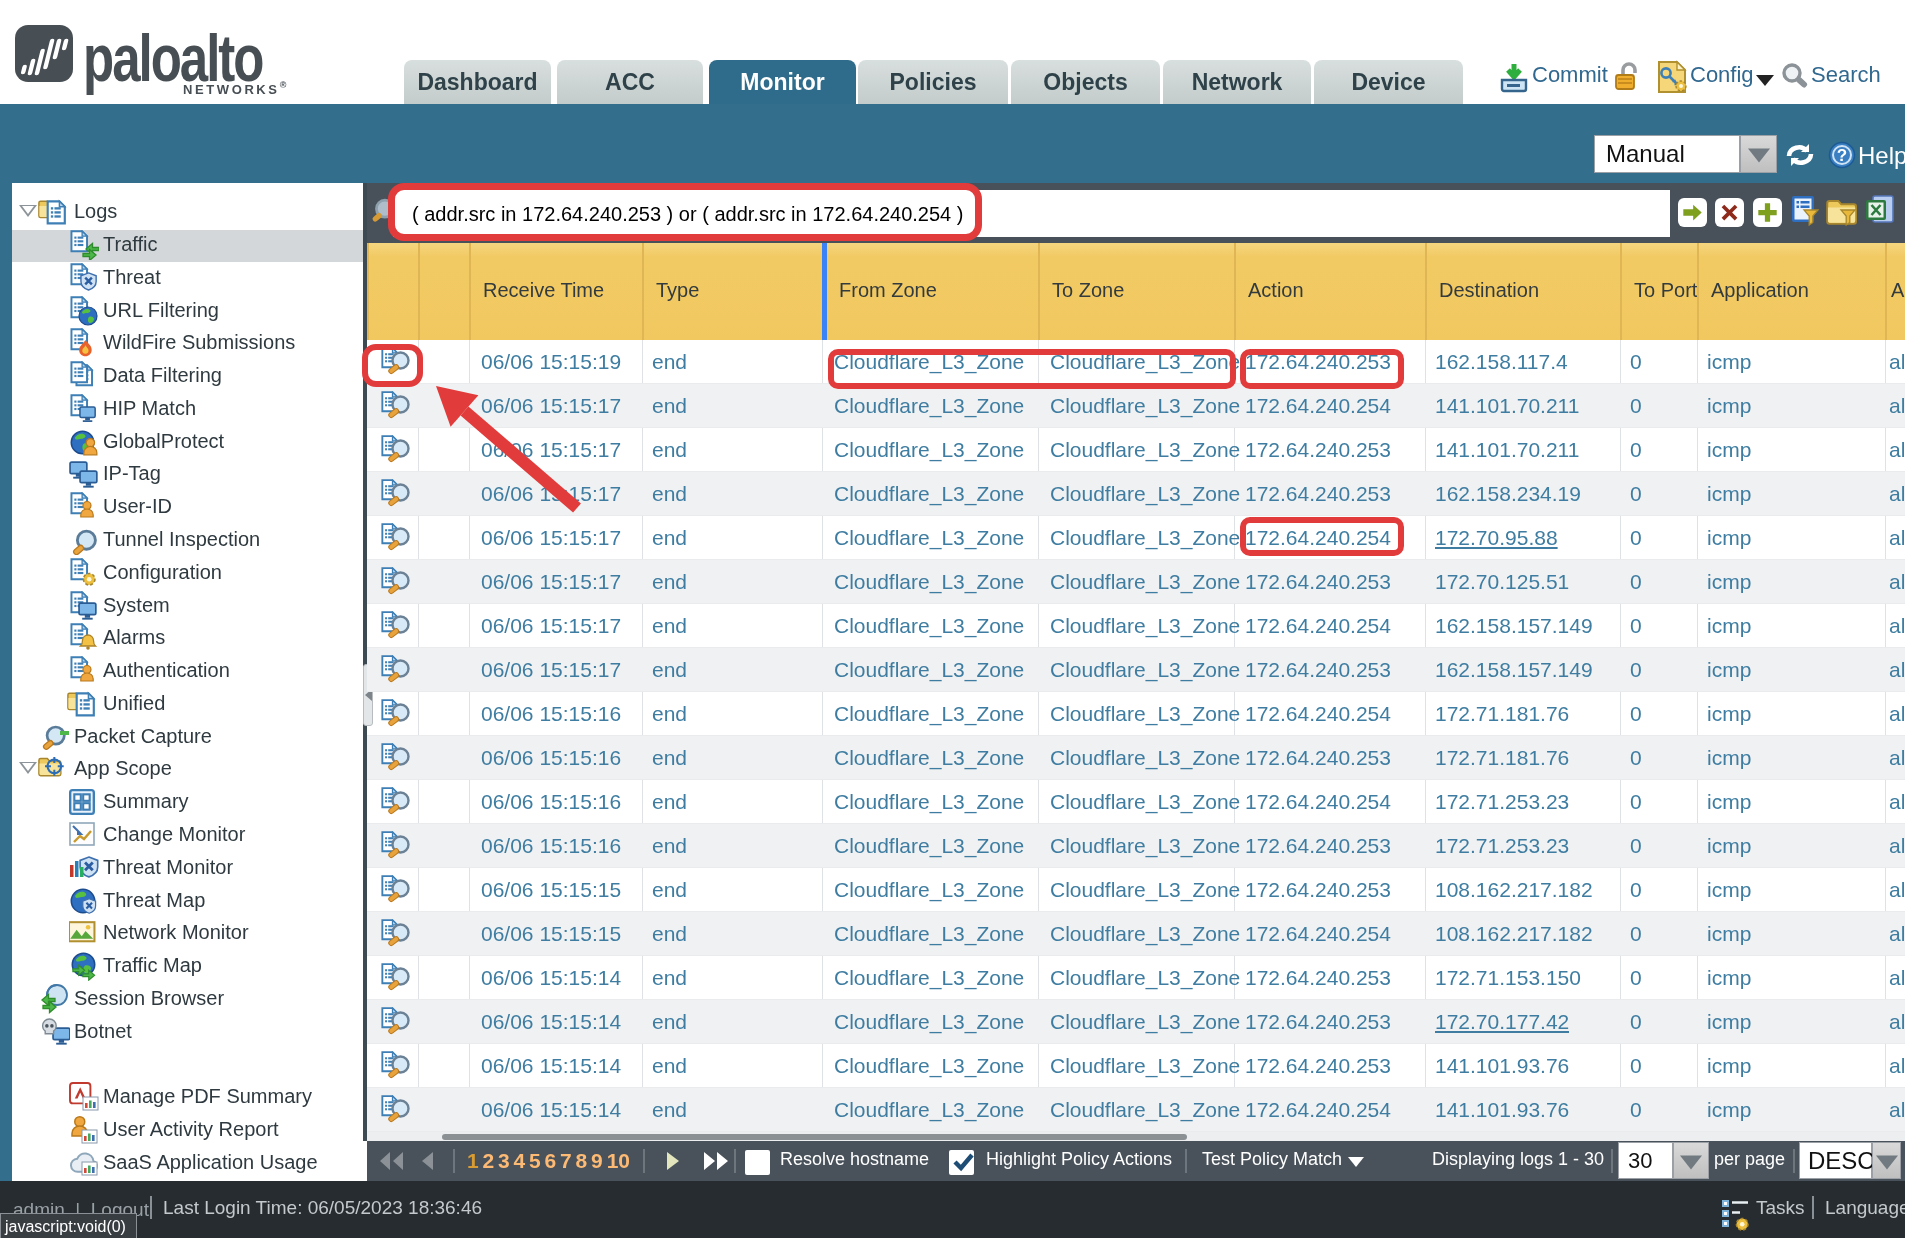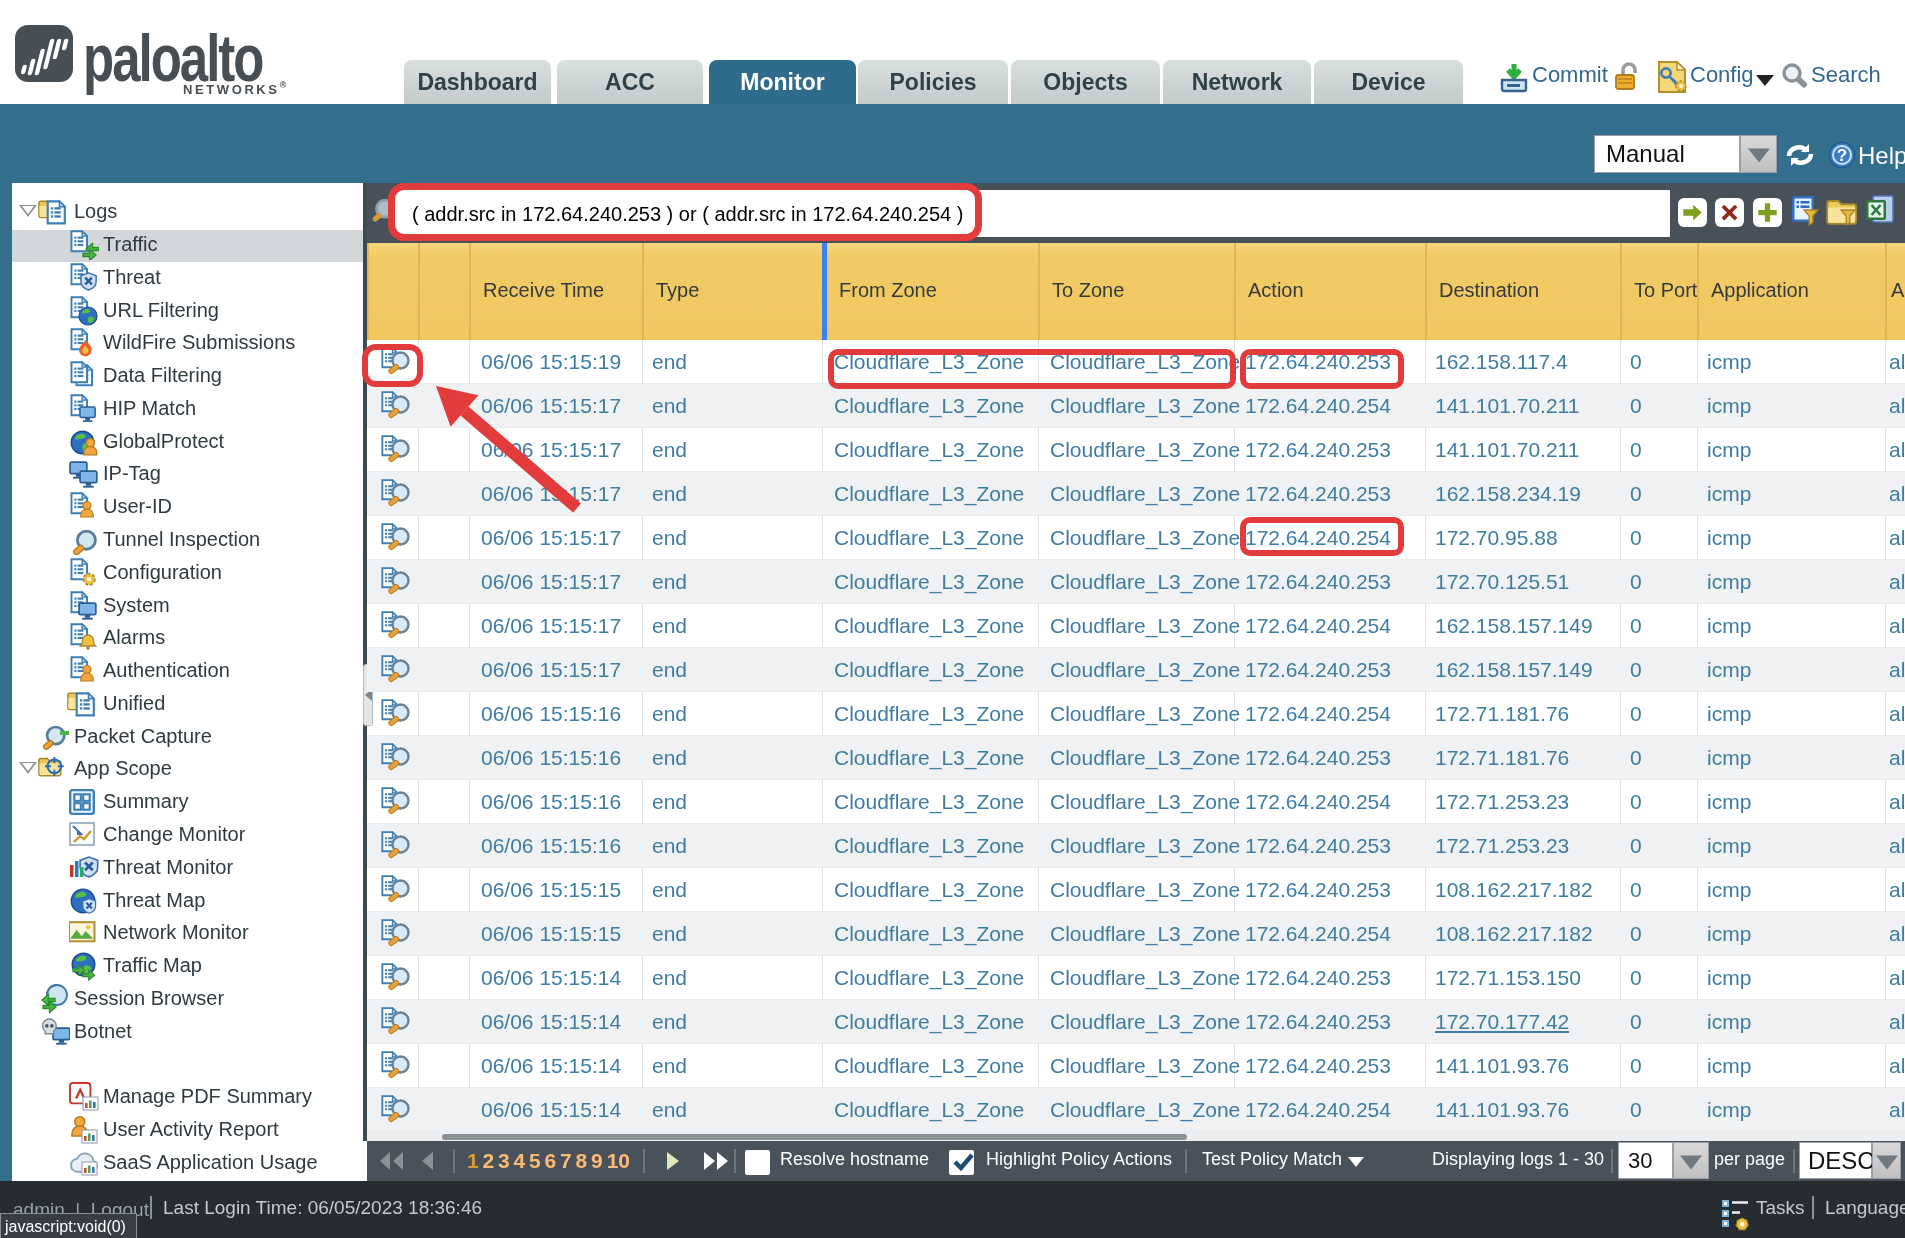--- a/index.html
+++ b/index.html
@@ -702,21 +702,21 @@
               <use href="#doc"></use>
             </g>
 <circle cx="20.5" cy="13.5" r="8" fill="#d8eaf7" stroke="#6b8196" stroke-width="2.4"></circle>
 <rect x="8" y="20" width="11" height="5" rx="2.4" transform="rotate(-38 13 22)" fill="#e8a33d" stroke="#b9791f" stroke-width="1"></rect>
           </svg>
 <div class="c" style="left:114px">06/06 15:15:17</div>
 <div class="c" style="left:285px">end</div>
 <div class="c" style="left:467px">Cloudflare_L3_Zone</div>
 <div class="c" style="left:683px">Cloudflare_L3_Zone</div>
 <div class="c" style="left:878px">172.64.240.254</div>
-<div class="c" style="left:1068px;">172.70.95.88</div>
+<div class="c" style="left:1068px;text-decoration:underline;">172.70.95.88</div>
 <div class="c" style="left:1263px">0</div>
 <div class="c" style="left:1340px">icmp</div>
 <div class="c" style="left:1522px">allow</div>
 </div>
 <div class="r even" style="top:220px">
 <svg class="abs" style="left:13px;top:7px" width="32" height="30" viewBox="0 0 32 30">
 <g transform="scale(0.78)">
               <use href="#doc"></use>
             </g>
 <circle cx="20.5" cy="13.5" r="8" fill="#d8eaf7" stroke="#6b8196" stroke-width="2.4"></circle>

